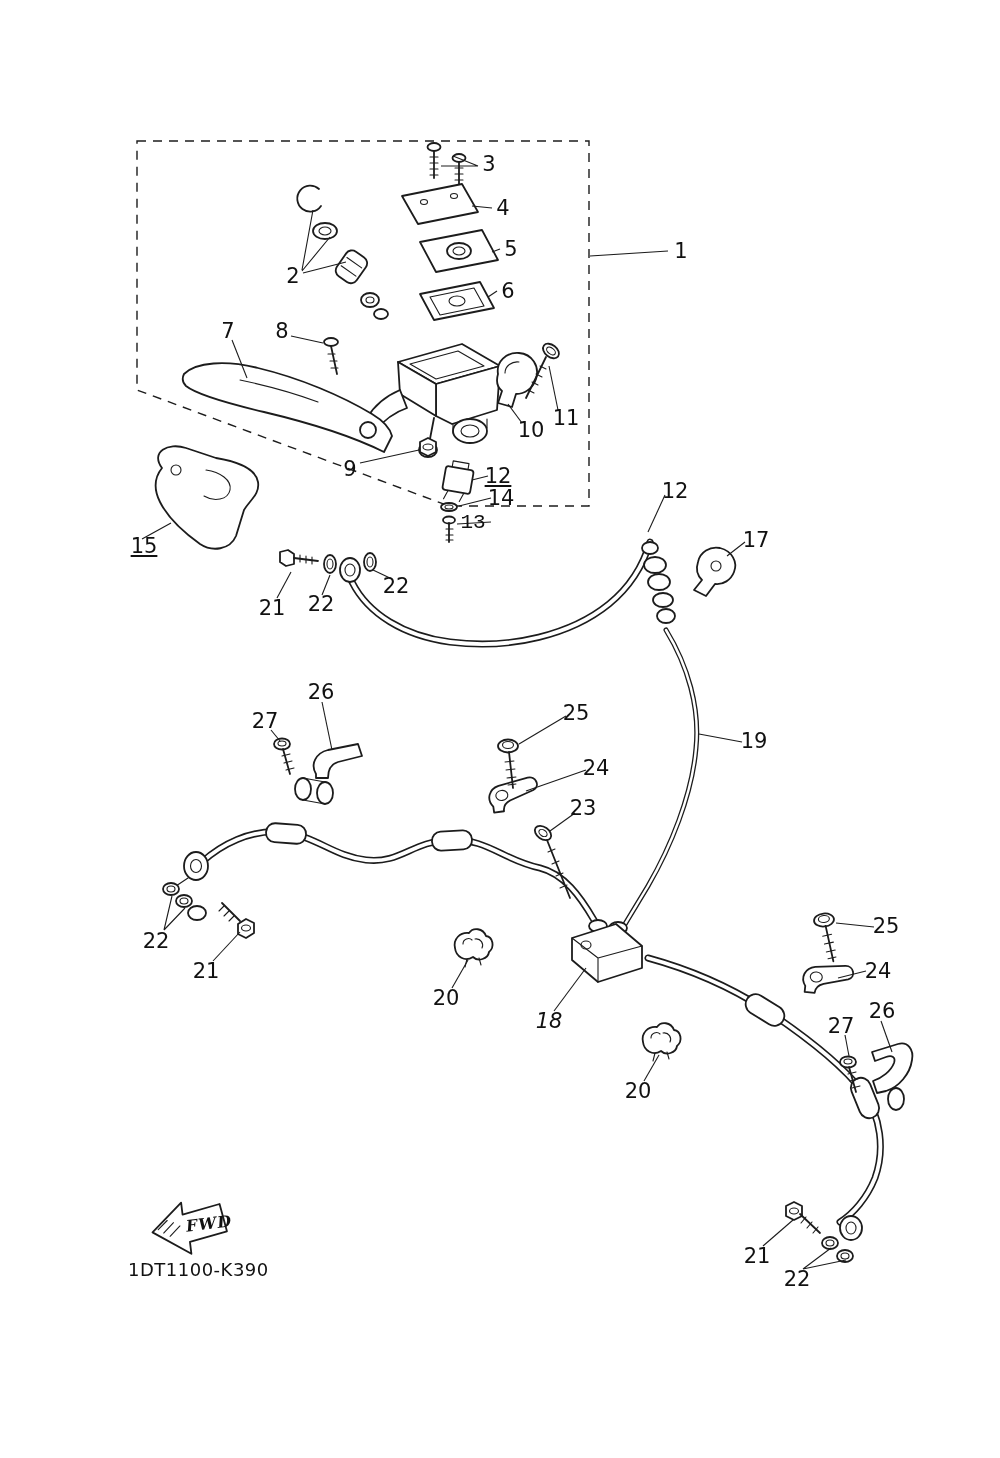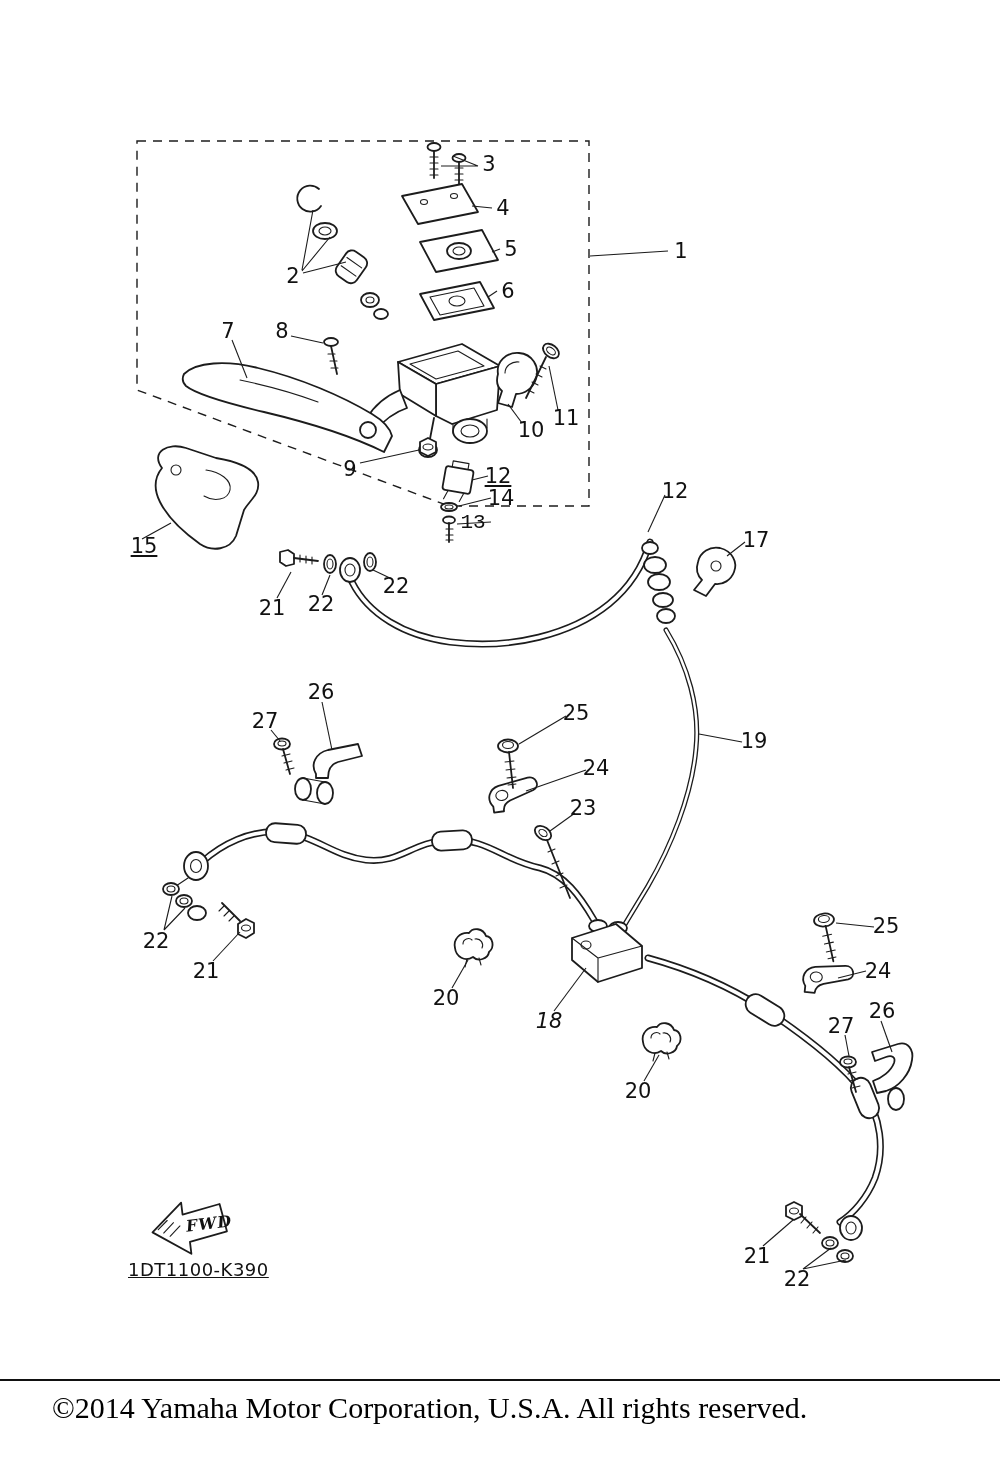--- a/index.html
+++ b/index.html
@@ -26,21 +26,21 @@
     position:absolute; transform:translate(-50%,-50%);
     font:21px "DejaVu Sans", sans-serif; color:#111; white-space:nowrap;
   }
   #fwd-label {
     position:absolute; left:186px; top:1214px;
     font:italic bold 16px "DejaVu Serif", serif; letter-spacing:1px;
     transform:rotate(-7deg); color:#111;
   }
   #part-code {
     position:absolute; left:128px; top:1259px;
-    font:18px "DejaVu Sans", sans-serif; letter-spacing:.5px; color:#111;text-decoration:underline;
+    font:18px "DejaVu Sans", sans-serif; letter-spacing:.5px; color:#111;
   }
   #footer {
     position:absolute; left:0; right:0; top:1379px; height:79px;
     border-top:2px solid #111; background:#fff;
     padding:10px 20px 0 52px;
     font:30px "Liberation Serif", serif; color:#000; white-space:nowrap;
   }
 </style>
 </head>
 <body>
@@ -330,17 +330,14 @@
       <span class="callout" style="left: 841px; top: 1026px;">27</span>
       <span class="callout" style="left: 638px; top: 1091px;">20</span>
       <span class="callout" style="left: 757px; top: 1256px;">21</span>
       <span class="callout" style="left: 797px; top: 1279px;">22</span>
     </div>
 
   <span id="fwd-label">FWD</span>
 
   <span id="part-code">1DT1100-K390</span>
 
-  <div id="footer">
-    <span>©2014 Yamaha Motor Corporation, U.S.A. All rights reserved.</span>
-  </div>
 
 </div>
 
 </body></html>

